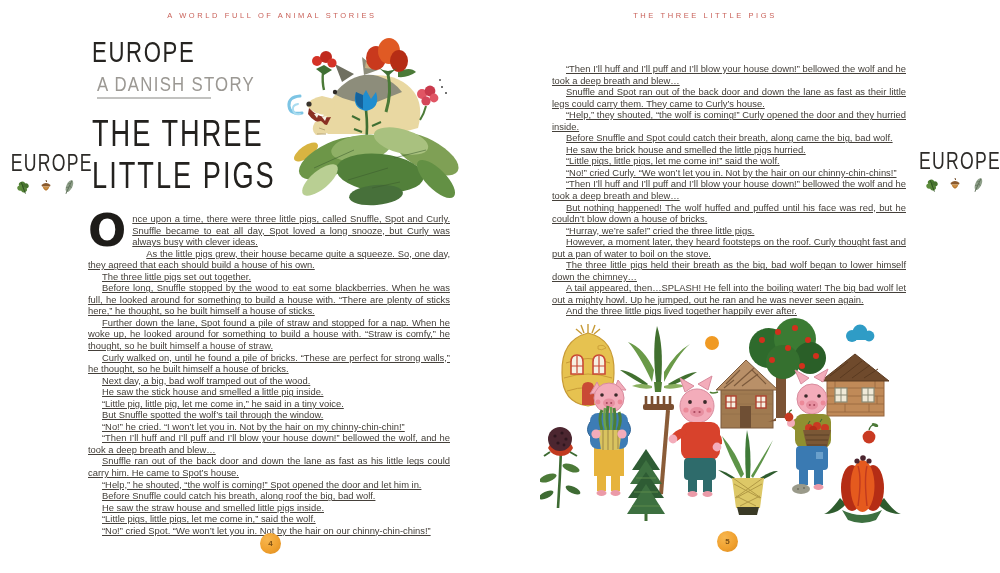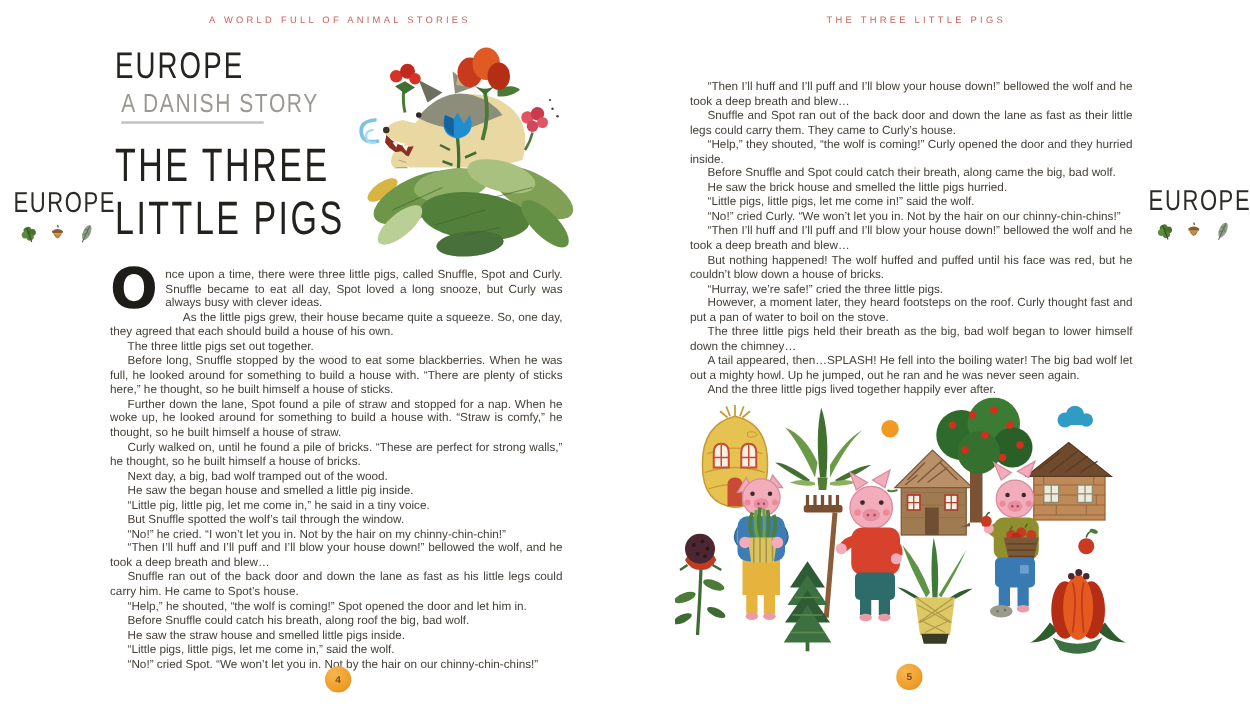--- a/index.html
+++ b/index.html
@@ -7,21 +7,21 @@
   .spread {
     position: relative; width: 1000px; height: 573px;
     background: #ffffff; overflow: hidden;
     font-family: "Liberation Sans", sans-serif;
   }
   .running-head {
     position: absolute; top: 11px; font-size: 7.5px; letter-spacing: 2.6px;
     color: #c9625a; text-align: center; font-weight: 400;
   }
   .running-head.left { left: 88px; width: 368px; }
-  .running-head.right { left: 548px; width: 370px; }
+  .running-head.right { left: 520px; width: 370px; }
 
   .hand { font-family: "Liberation Sans", sans-serif; transform-origin: left top; }
 
   .region-title {
     position: absolute; left: 92px; top: 36px; font-size: 27px; color: #262421;
     letter-spacing: 2px; transform: scale(0.82, 1.1);
   }
   .story-origin {
     position: absolute; left: 97px; top: 72px; font-size: 20px; color: #9b9893;
     letter-spacing: 1.5px; transform: scale(0.84, 1.05);
@@ -44,21 +44,21 @@
   }
   .margin-icons { margin-top: 4px; display: flex; justify-content: center; gap: 5px; }
   .margin-icons svg { display: block; }
 
   .body-text {
     position: absolute; font-size: 9.4px; line-height: 11.55px; color: #45403a;
     text-align: justify;
   }
   .body-text.left-body  { left: 88px;  top: 213px; width: 362px; }
   .body-text.right-body { left: 552px; top: 63px;  width: 354px; }
-  .body-text p { text-indent: 14px; }
+  .body-text p { text-indent: 14px; text-decoration: underline; }
   .body-text p.opening { text-indent: 0; }
   .dropcap {
     float: left; font-family: "DejaVu Sans", sans-serif; font-weight: bold;
     font-size: 45px; line-height: 34px; color: #1e1c19; margin: 1px 6px 0 0;
   }
 
   .page-badge {
     position: absolute; width: 21px; height: 21px; border-radius: 50%;
     background: radial-gradient(circle at 35% 30%, #f7b64f 0%, #f0a12f 55%, #db8a1e 100%);
     display: flex; align-items: center; justify-content: center;
@@ -185,21 +185,21 @@
   </svg>
 
   <div class="body-text left-body">
     <p class="opening"><span class="dropcap">O</span><span>nce upon a time, there were three little pigs, called Snuffle, Spot and Curly. Snuffle became to eat all day, Spot loved a long snooze, but Curly was always busy with clever ideas.</span></p>
     <p>As the little pigs grew, their house became quite a squeeze. So, one day, they agreed that each should build a house of his own.</p>
     <p>The three little pigs set out together.</p>
     <p>Before long, Snuffle stopped by the wood to eat some blackberries. When he was full, he looked around for something to build a house with. “There are plenty of sticks here,” he thought, so he built himself a house of sticks.</p>
     <p>Further down the lane, Spot found a pile of straw and stopped for a nap. When he woke up, he looked around for something to build a house with. “Straw is comfy,” he thought, so he built himself a house of straw.</p>
     <p>Curly walked on, until he found a pile of bricks. “These are perfect for strong walls,” he thought, so he built himself a house of bricks.</p>
     <p>Next day, a big, bad wolf tramped out of the wood.</p>
-    <p>He saw the began house and smelled a little pig inside.</p>
+    <p>He saw the stick house and smelled a little pig inside.</p>
     <p>“Little pig, little pig, let me come in,” he said in a tiny voice.</p>
     <p>But Snuffle spotted the wolf’s tail through the window.</p>
     <p>“No!” he cried. “I won’t let you in. Not by the hair on my chinny-chin-chin!”</p>
     <p>“Then I’ll huff and I’ll puff and I’ll blow your house down!” bellowed the wolf, and he took a deep breath and blew…</p>
     <p>Snuffle ran out of the back door and down the lane as fast as his little legs could carry him. He came to Spot’s house.</p>
     <p>“Help,” he shouted, “the wolf is coming!” Spot opened the door and let him in.</p>
     <p>Before Snuffle could catch his breath, along roof the big, bad wolf.</p>
     <p>He saw the straw house and smelled little pigs inside.</p>
     <p>“Little pigs, little pigs, let me come in,” said the wolf.</p>
     <p>“No!” cried Spot. “We won’t let you in. Not by the hair on our chinny-chin-chins!”</p>

